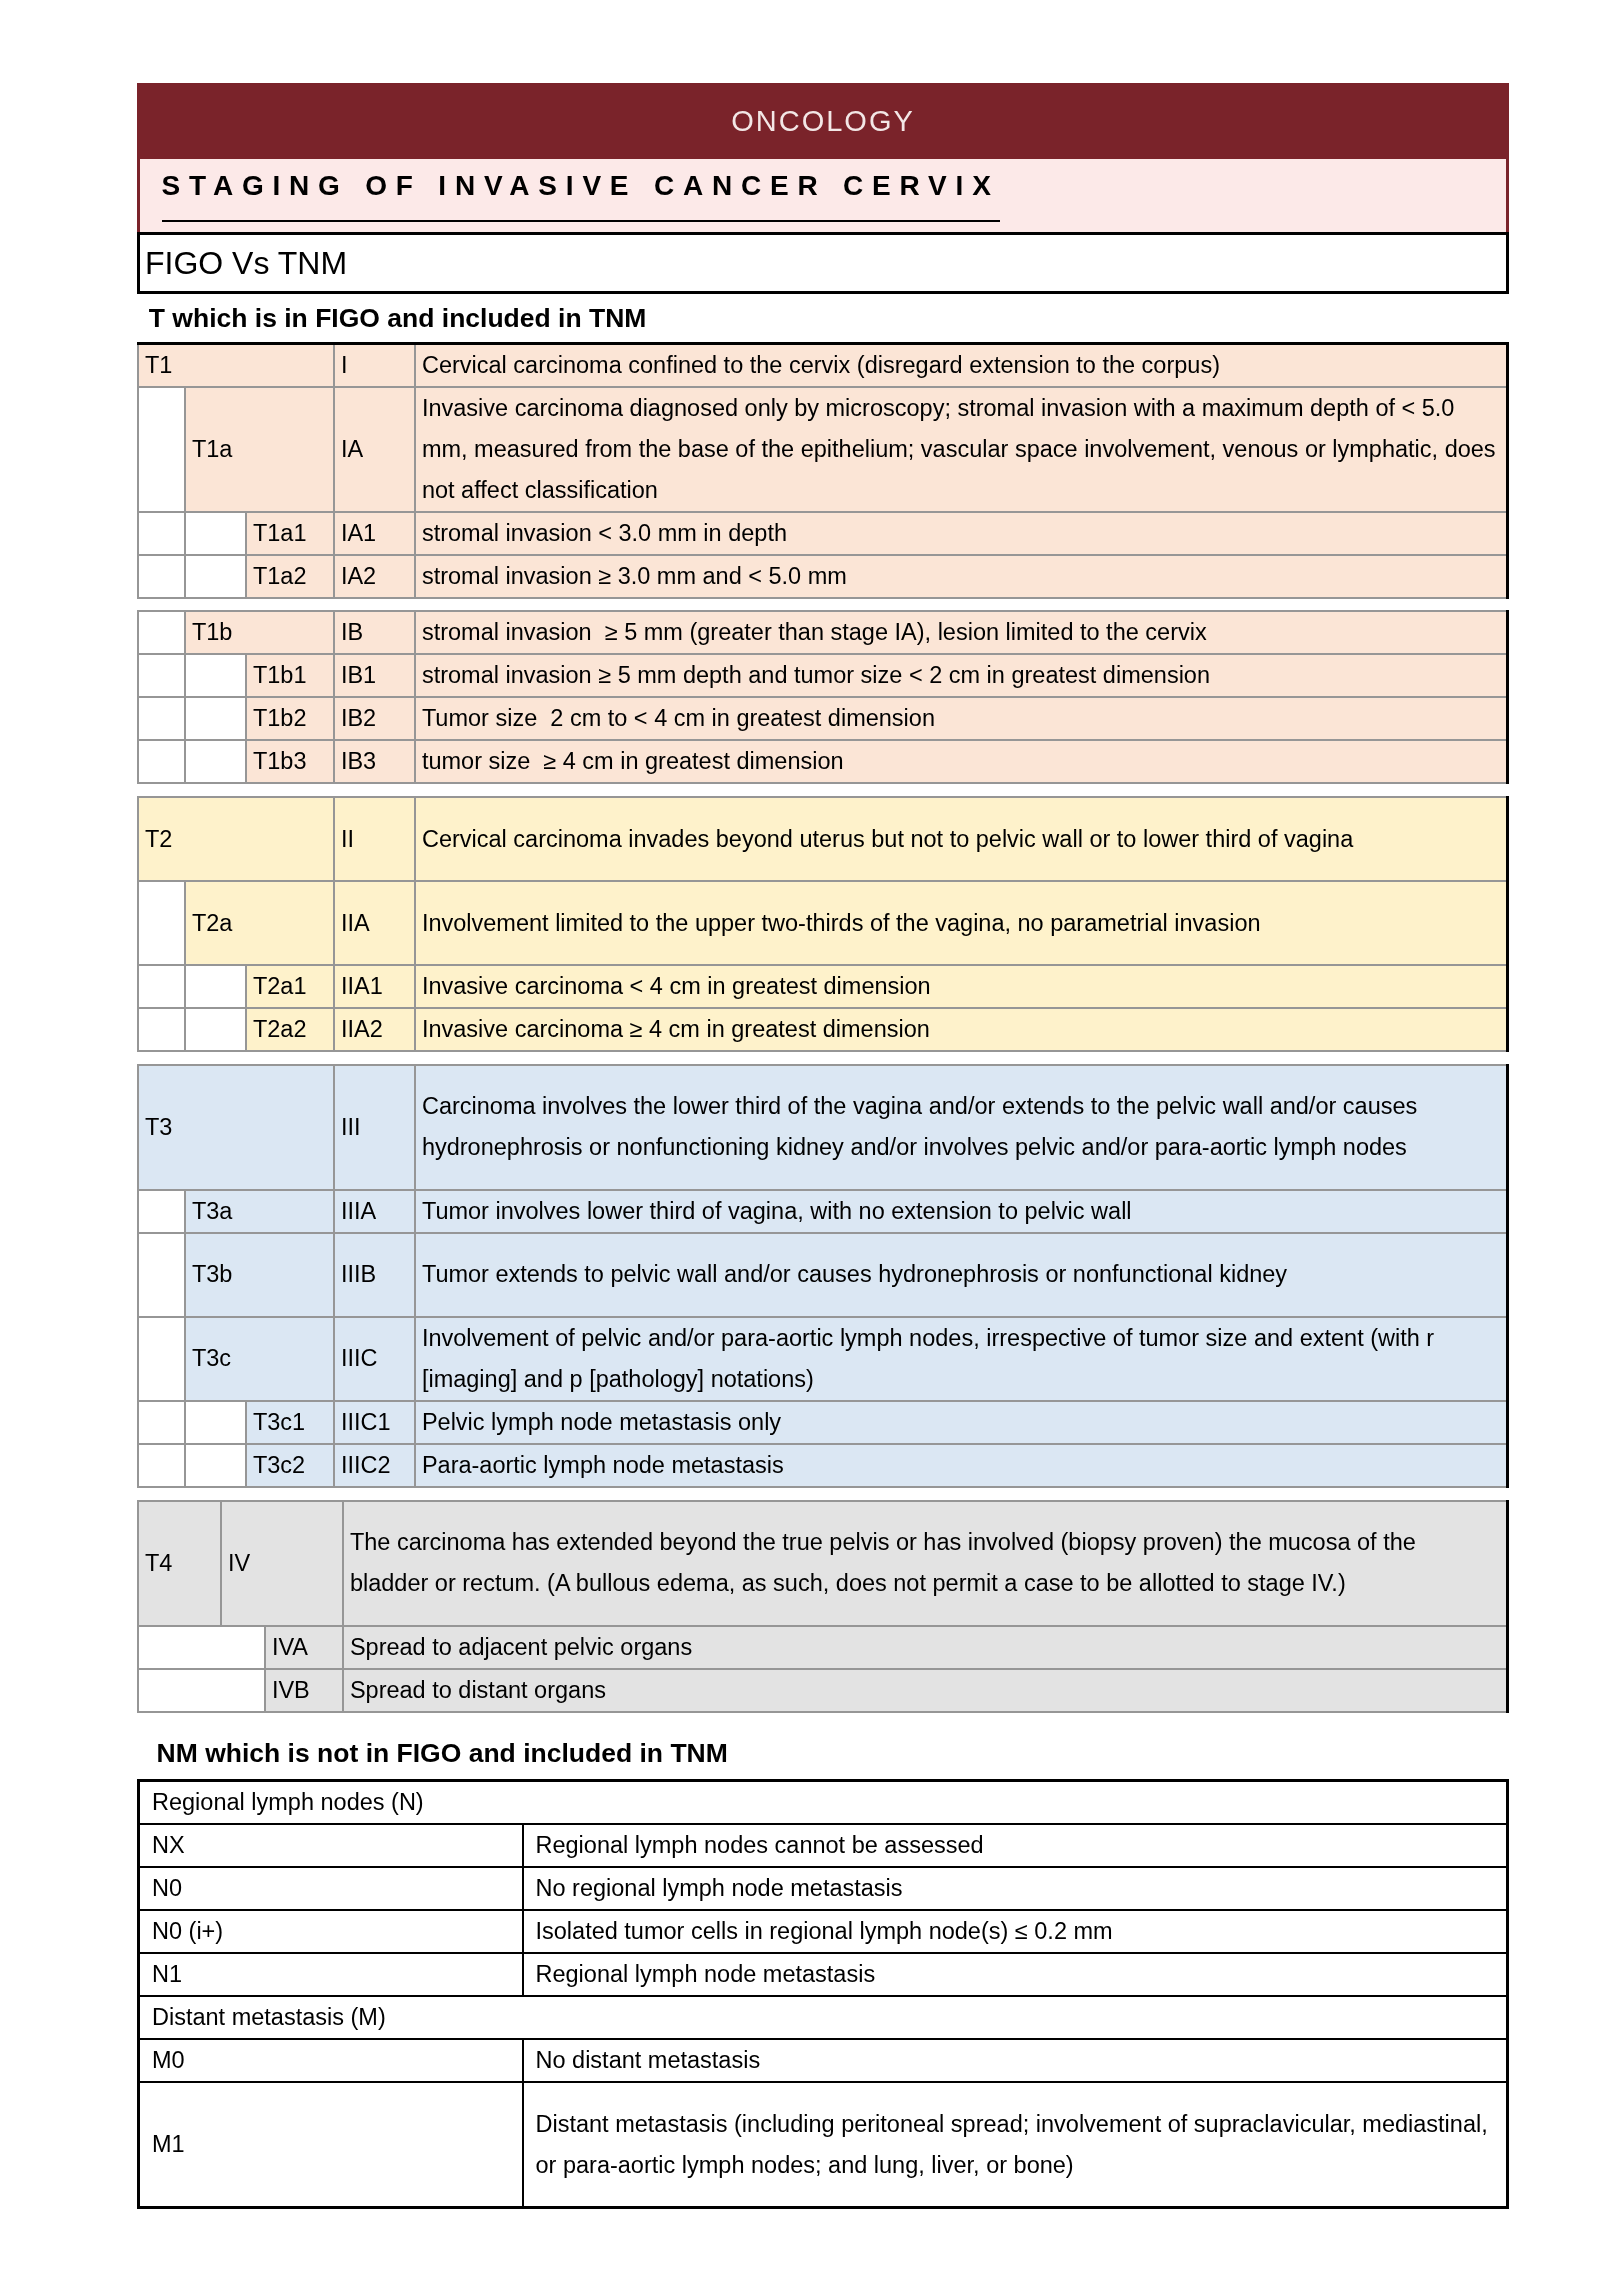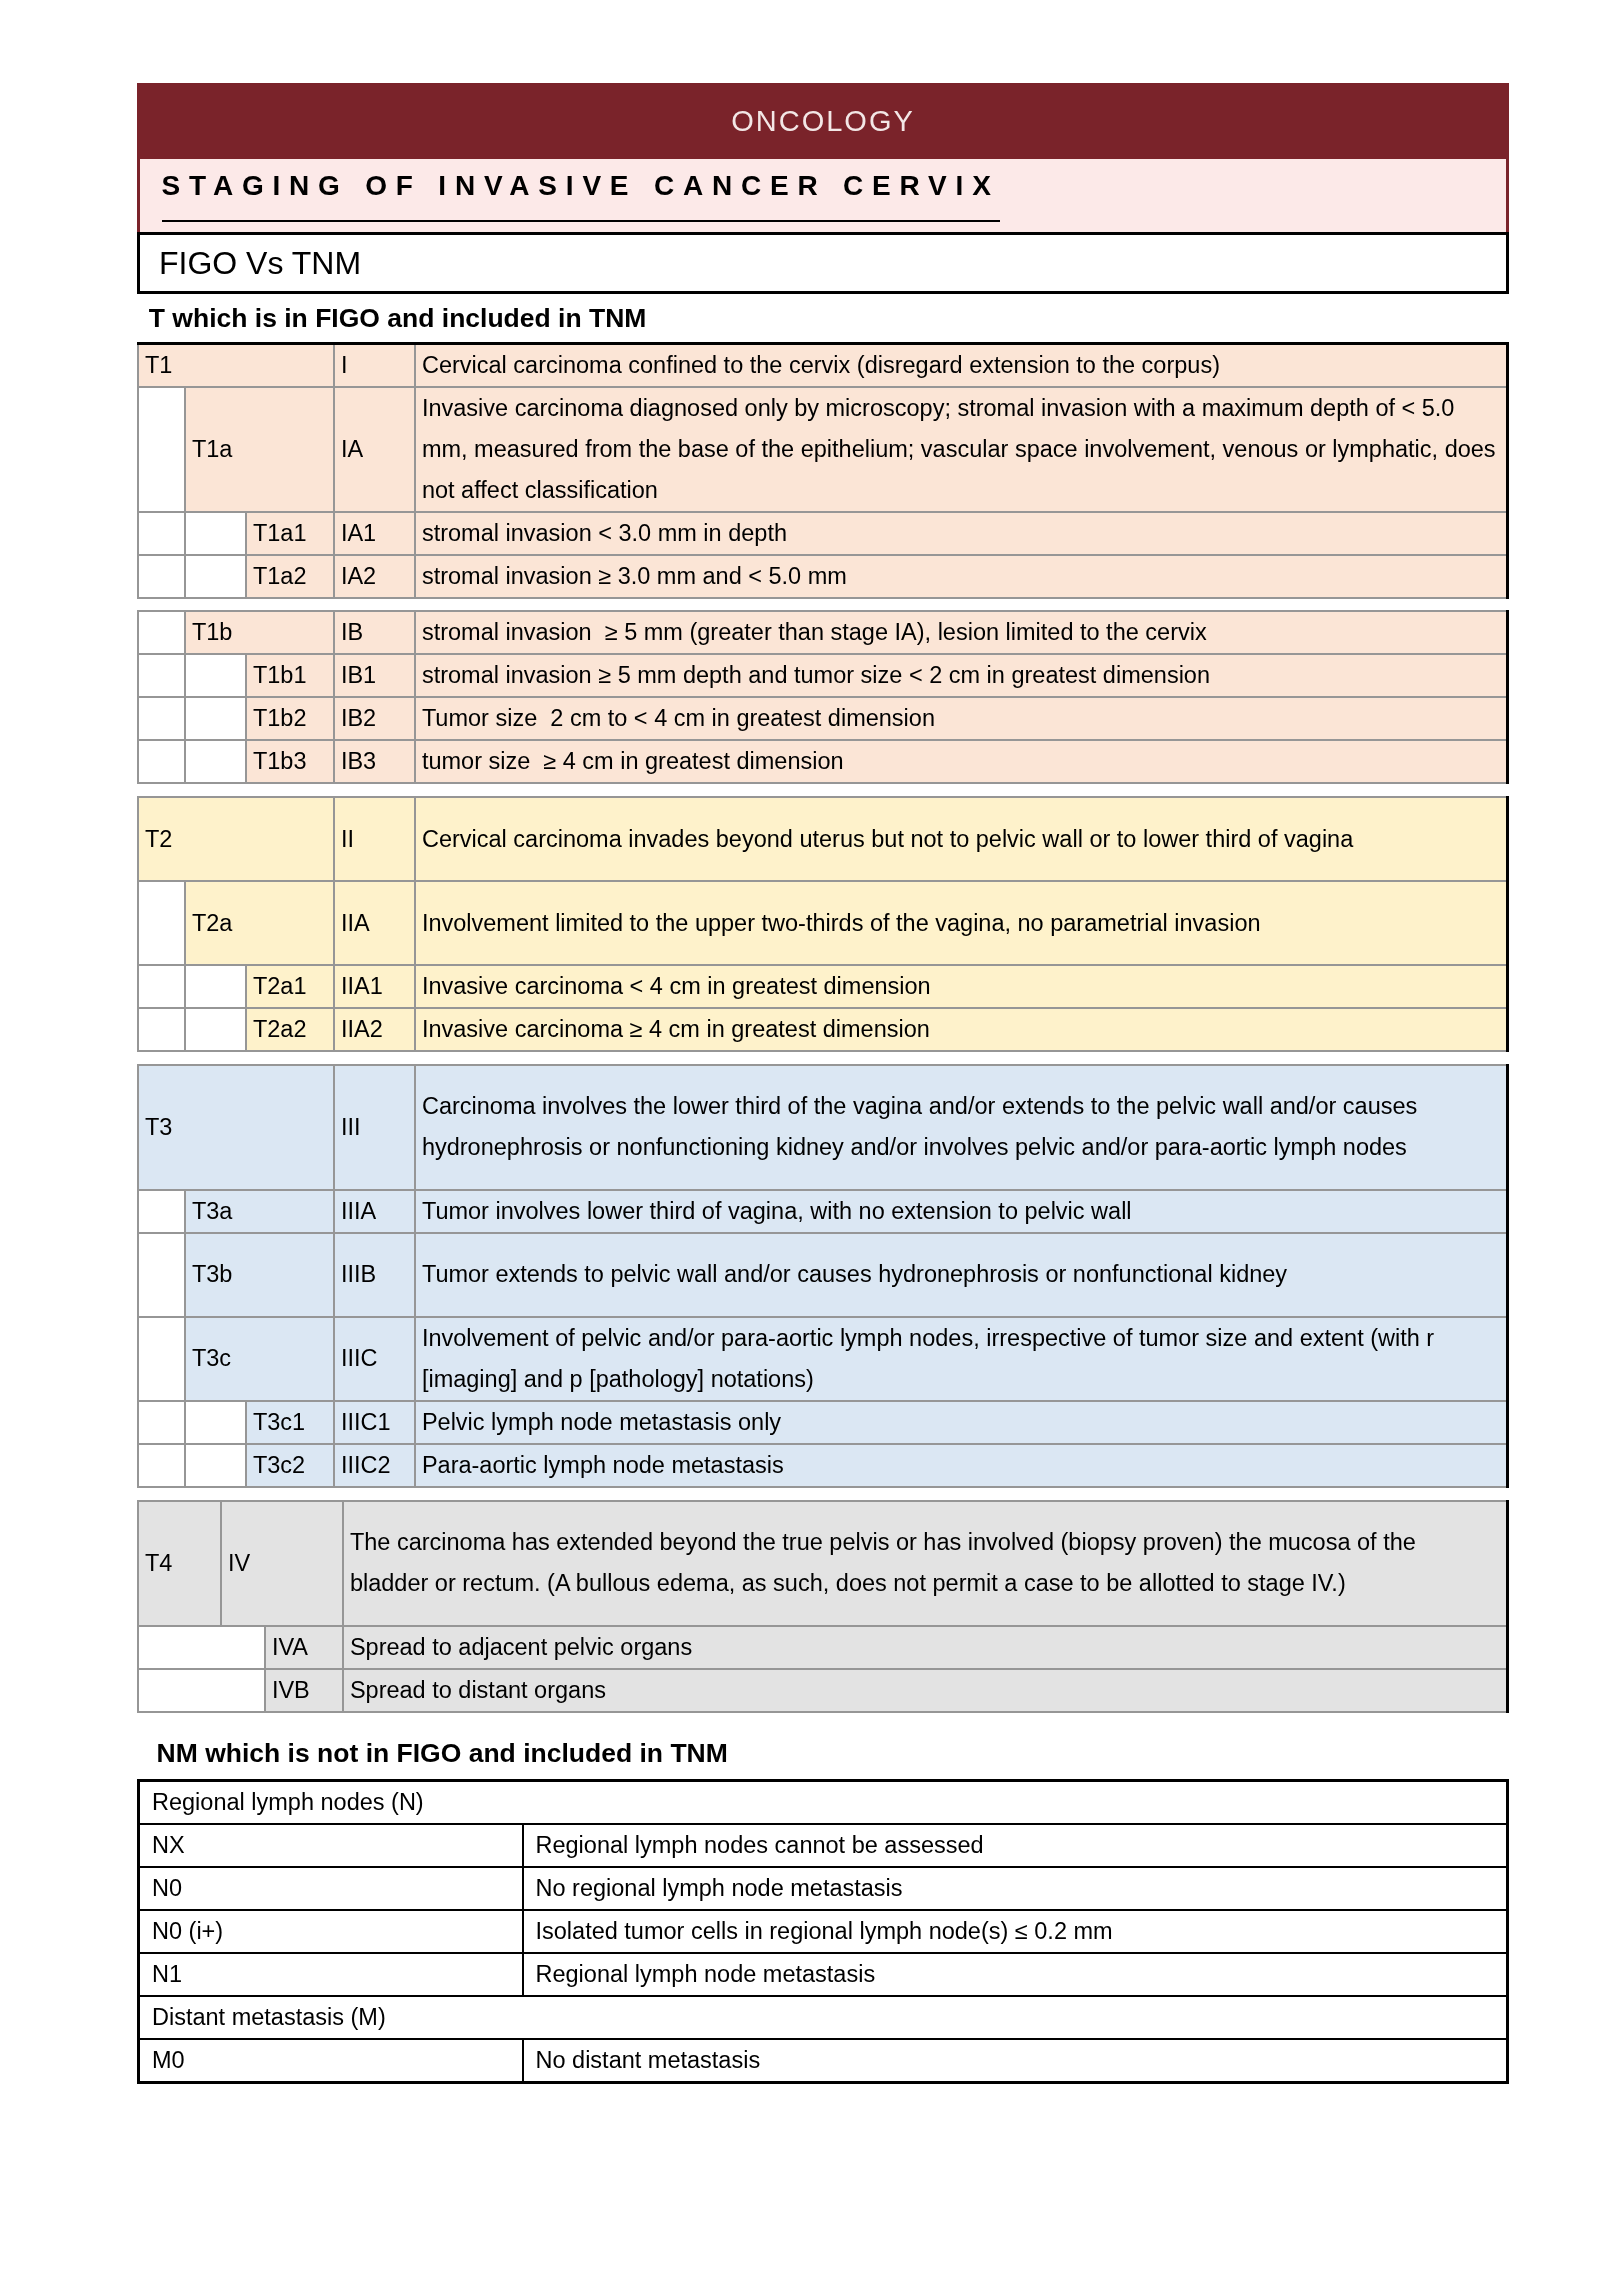--- a/index.html
+++ b/index.html
@@ -6,21 +6,21 @@
   body{width:1622px;height:2292px;font-family:"Liberation Sans","DejaVu Sans",sans-serif;color:#000;}
   .page{position:relative;width:1622px;height:2292px;overflow:hidden;background:#fff;}
   .content{position:absolute;left:137px;top:83px;width:1372px;}
 
   
   .banner{height:76px;background:#7A232A;display:flex;align-items:center;justify-content:center;}
   .banner span{color:#F3E7E6;font-size:29px;letter-spacing:2px;}
   .titlebar{height:73px;background:#FCE9E8;border-left:3.9px solid #7A232A;border-right:3.9px solid #7A232A;
             display:flex;align-items:center;padding-left:21.6px;box-sizing:border-box;}
   .titlebar span{font-weight:bold;font-size:28px;letter-spacing:8.8px;border-bottom:2.9px solid #000;padding-bottom:18px;}
-  .figobar{height:62px;border:3.9px solid #000;box-sizing:border-box;display:flex;align-items:center;padding-left:19px;}
+  .figobar{height:62px;border:3.9px solid #000;box-sizing:border-box;display:flex;align-items:center;padding-left:5px;}
   .figobar span{font-size:32px;}
   .secheading{font-weight:bold;font-size:26.5px;margin:8.8px 0 7.8px 11.8px;}
   .secheading.nm{margin:25.5px 0 9.8px 19.6px;}
 
   
   table.tb{border-collapse:collapse;table-layout:fixed;width:1372px;margin-bottom:11.8px;
            border-right:3.9px solid #000;}
   table.tb.first{border-top:3.9px solid #000;}
   table.tb td{border:2px solid #969696;padding:0 5.9px;font-size:23.5px;line-height:41px;
               vertical-align:middle;overflow:hidden;white-space:pre-wrap;}
@@ -273,18 +273,22 @@
       <td>N1</td>
       <td>Regional lymph node metastasis</td>
     </tr>
     <tr class="l1">
       <td colspan="2">Distant metastasis (M)</td>
     </tr>
     <tr class="l1">
       <td>M0</td>
       <td>No distant metastasis</td>
     </tr>
+    <tr class="l3">
+      <td>M1</td>
+      <td>Distant metastasis (including peritoneal spread; involvement of supraclavicular, mediastinal, or para-aortic lymph nodes; and lung, liver, or bone)</td>
+    </tr>
   </tbody>
       </table>
 
 </div>
 </div>
 
 
 </body></html>

